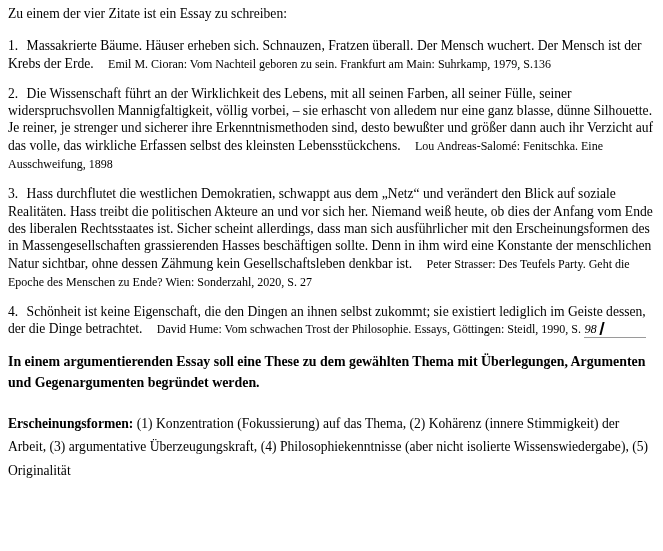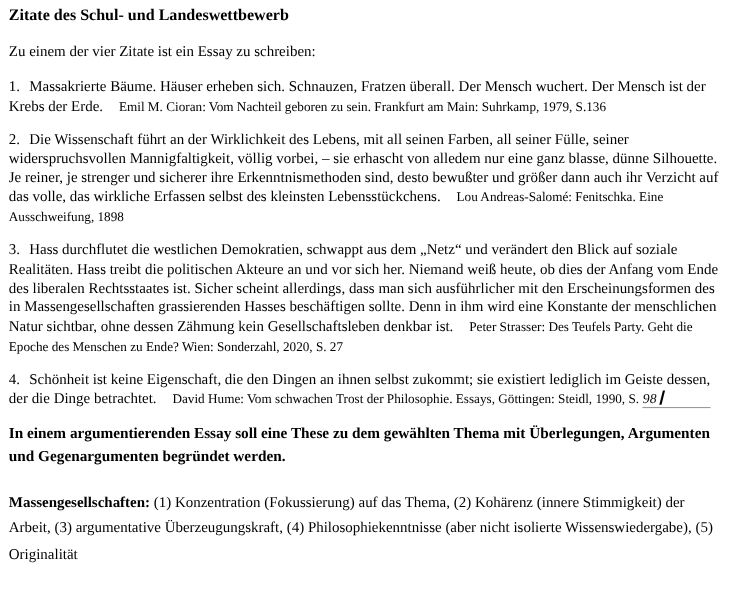--- a/index.html
+++ b/index.html
@@ -77,21 +77,20 @@
   }
   .criteria-label {
     font-weight: bold;
   }
 </style>
 </head>
 <body>
 
 <div class="page">
 
-  <h1 class="doc-title">Zitate des Schul- und Landeswettbewerb</h1>
 
   <p class="intro">Zu einem der vier Zitate ist ein Essay zu schreiben:</p>
 
   <p class="quote">
     <span class="qnum">1.</span>
     <span>Massakrierte Bäume. Häuser erheben sich. Schnauzen, Fratzen überall. Der Mensch wuchert. Der Mensch ist der Krebs der Erde.</span>
     <span class="cite cite-lead">Emil M. Cioran: Vom Nachteil geboren zu sein. Frankfurt am Main: Suhrkamp, 1979, S.136</span>
   </p>
 
   <p class="quote">
@@ -109,17 +108,17 @@
   <p class="quote">
     <span class="qnum">4.</span>
     <span>Schönheit ist keine Eigenschaft, die den Dingen an ihnen selbst zukommt; sie existiert lediglich im Geiste dessen, der die Dinge betrachtet.</span>
     <span class="cite cite-lead">David Hume: Vom schwachen Trost der Philosophie. Essays, Göttingen: Steidl, 1990, S.</span>
     <span class="page-underline"><span>98</span><span class="caret"></span><span class="trail"></span></span>
   </p>
 
   <p class="task">In einem argumentierenden Essay soll eine These zu dem gewählten Thema mit Überlegungen, Argumenten und Gegenargumenten begründet werden.</p>
 
   <p class="criteria">
-    <span class="criteria-label">Massengesellschaften:</span>
+    <span class="criteria-label">Erscheinungsformen:</span>
     <span>(1) Konzentration (Fokussierung) auf das Thema, (2) Kohärenz (innere Stimmigkeit) der Arbeit, (3) argumentative Überzeugungskraft, (4) Philosophiekenntnisse (aber nicht isolierte Wissenswiedergabe), (5) Originalität</span>
   </p>
 
 </div>
 
 </body></html>

